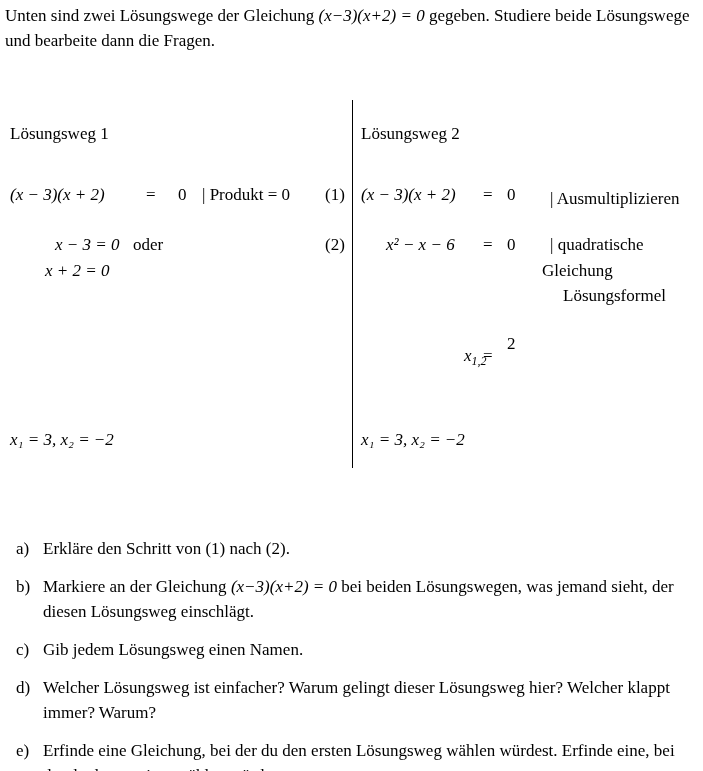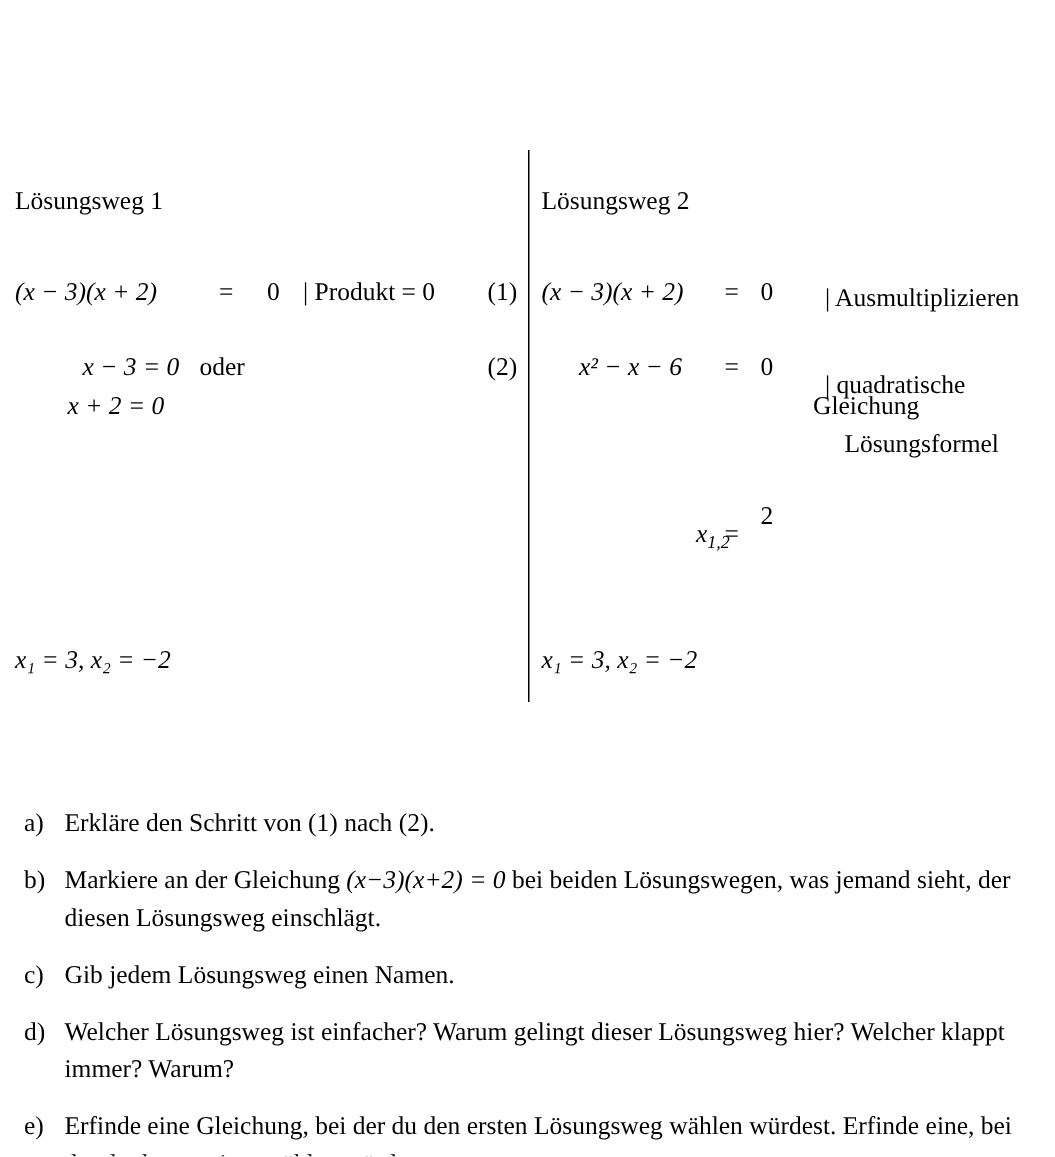--- a/index.html
+++ b/index.html
@@ -68,20 +68,21 @@
     line-height: 25px;
   }
   .q-label { flex: 0 0 27px; }
   .q-text { flex: 1; }
 </style>
 </head>
 <body>
 
 <div class="page">
 
+  <p class="intro"><span>Unten sind zwei Lösungswege der Gleichung </span><span class="math">(x−3)(x+2) = 0</span><span> gegeben. Studiere beide Lösungswege und bearbeite dann die Fragen.</span></p>
 
   <div>
     <div class="divider"></div>
 
     <span class="abs" style="left:10px; top:122px;">Lösungsweg 1</span>
 
     <span class="abs math" style="left:10px;  top:183px;">(x − 3)(x + 2)</span>
     <span class="abs" style="left:146px; top:183px;">=</span>
     <span class="abs" style="left:178px; top:183px;">0</span>
     <span class="abs" style="left:202px; top:183px;">| Produkt = 0</span>
@@ -98,21 +99,21 @@
     <span class="abs" style="left:361px; top:122px;">Lösungsweg 2</span>
 
     <span class="abs math" style="left:361px; top:183px;">(x − 3)(x + 2)</span>
     <span class="abs" style="left:483px; top:183px;">=</span>
     <span class="abs" style="left:507px; top:183px;">0</span>
     <span class="abs" style="left:550px; top:187px;">| Ausmultiplizieren</span>
 
     <span class="abs math" style="left:386px; top:233px;text-align:center;">x² − x − 6</span>
     <span class="abs" style="left:483px; top:233px;">=</span>
     <span class="abs" style="left:507px; top:233px;">0</span>
-    <span class="abs" style="left:550px; top:245px;">| quadratische</span>
+    <span class="abs" style="left:550px; top:233px;">| quadratische</span>
     <span class="abs" style="left:542px; top:259px;">Gleichung</span>
     <span class="abs" style="left:563px; top:284px;">Lösungsformel</span>
 
     <span class="abs math" style="left:464px; top:344px;"><span>x</span><sub>1,2</sub></span>
     <span class="abs" style="left:483px; top:344px;">=</span>
 
     <span class="frac">
       <span class="frac-den">2</span>
     </span>
 

